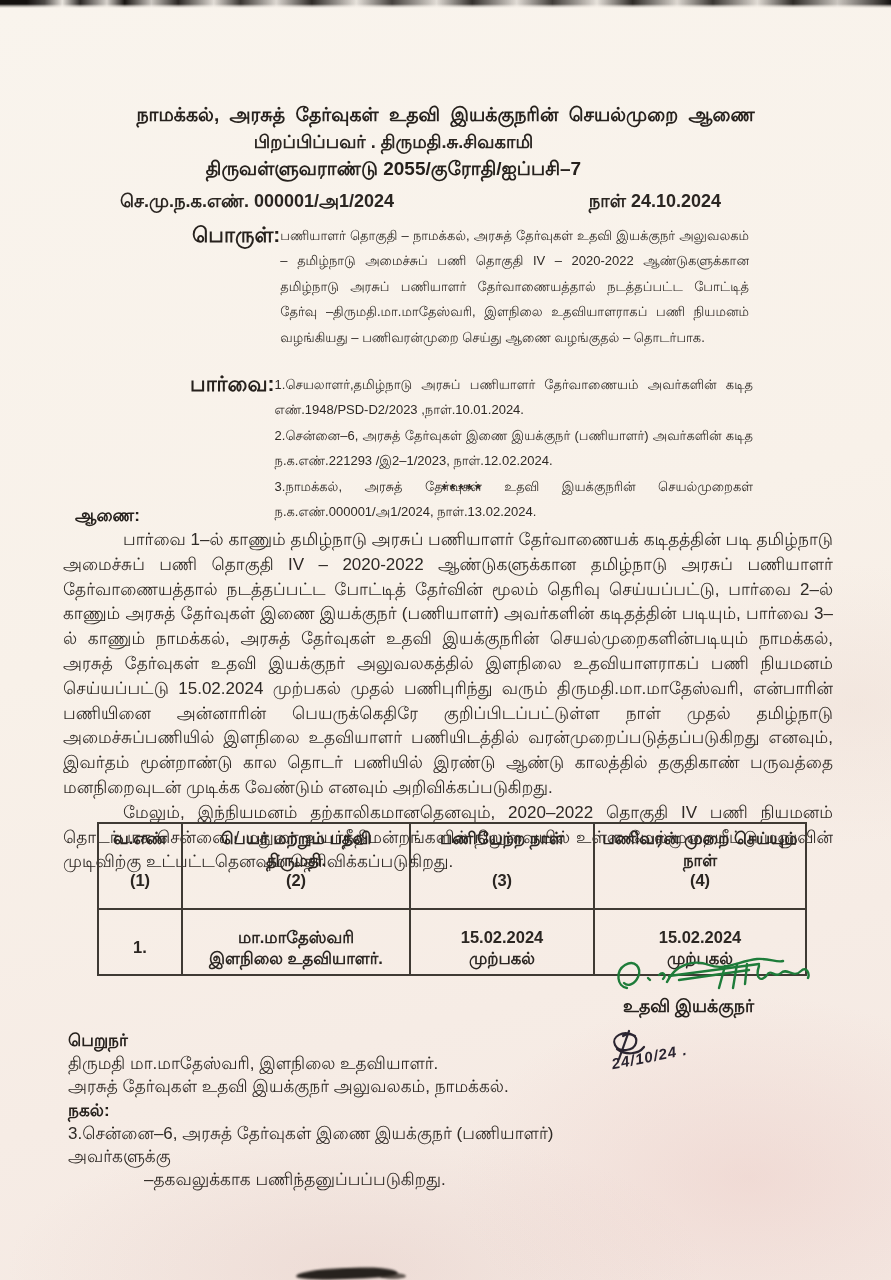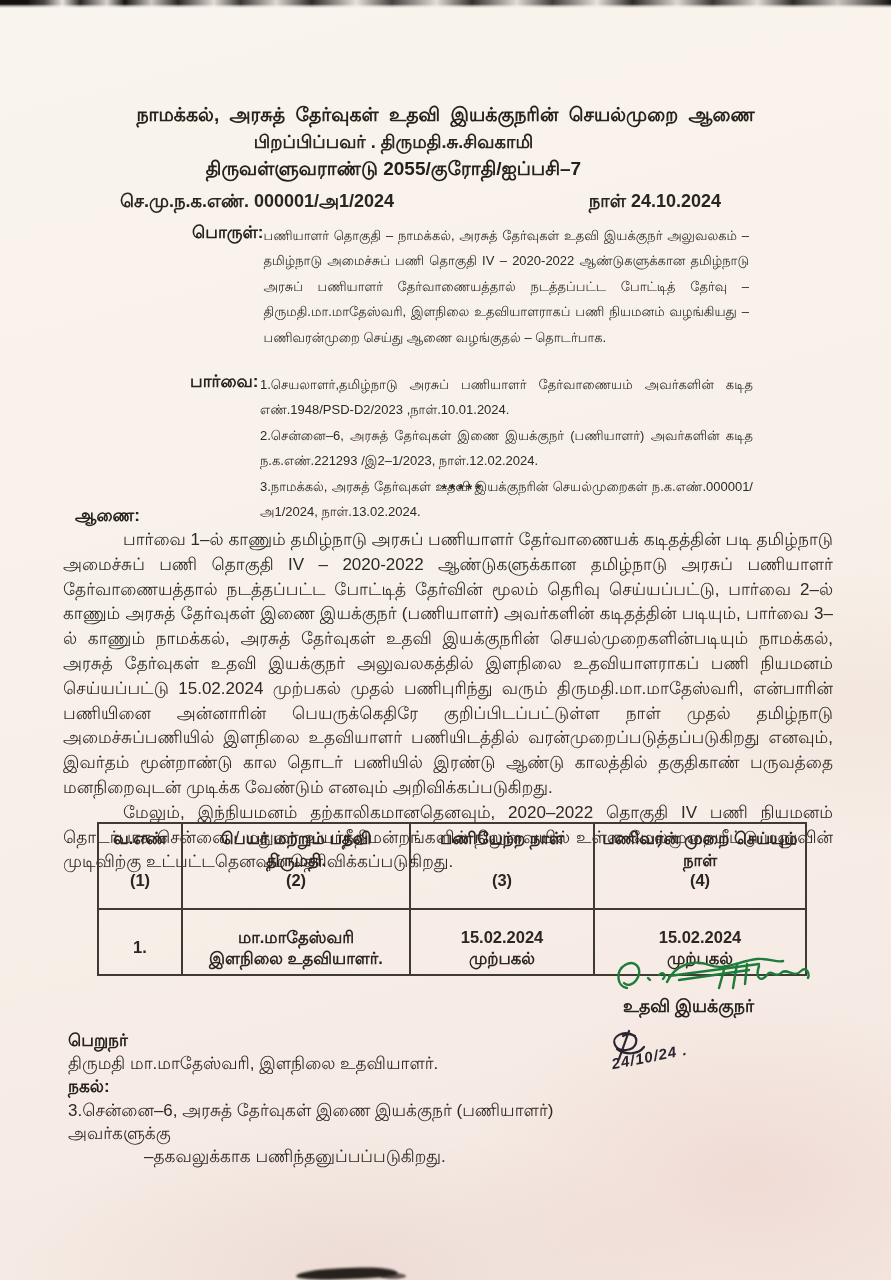--- a/index.html
+++ b/index.html
@@ -43,21 +43,21 @@
   
   .header { position:absolute; top:104px; left:0; width:100%; text-align:center; }
   .h-line1 { font-size:19px; font-weight:700; word-spacing:5px; color:#26211d; }
   .h-line2 { font-size:18px; font-weight:600; margin-top:4px; transform:translateX(-52px); color:#2a2521; }
   .h-line3 { font-size:19px; font-weight:700; margin-top:3px; transform:translateX(-52px); color:#26211d; }
   .h-line4 { display:flex; justify-content:space-between; padding:0 170px 0 120px; margin-top:9px; font-size:18px; font-weight:600; color:#2a2521; }
 
   
   .subject { position:absolute; top:223px; left:192px; width:557px; display:flex; }
   .reference { position:absolute; top:372px; left:190px; width:563px; display:flex; }
-  .block-label { flex:0 0 70px; font-weight:700; font-size:17px; color:#26211d; }
+  .block-label { flex:0 0 70px; font-weight:700; font-size:21px; color:#26211d; }
   .block-body { flex:1; font-size:13px; line-height:25.4px; text-align:justify; }
   .stars { position:absolute; top:481px; left:0; width:100%; text-align:center; font-weight:700; font-size:14px; letter-spacing:3px; padding-left:34px; }
 
   .order-label { position:absolute; top:506px; left:75px; font-weight:700; font-size:17px; color:#26211d; }
   .order-body { position:absolute; top:528px; left:63px; width:770px; font-size:17px; line-height:24.8px; text-align:justify; }
   .order-body p { text-indent:60px; margin:0; }
 
   
   .doc-table { position:absolute; top:822px; left:97px; border-collapse:collapse; table-layout:fixed; width:708px; }
   .doc-table th, .doc-table td { border:2px solid #3f3a34; font-size:16.5px; text-align:center; vertical-align:middle; padding:2px 4px; color:#2b2622; }
@@ -192,20 +192,21 @@
           <path d="M26,5 L16,33"></path>
         </g>
       </svg>
       <span class="sig-date">24/10/24 .</span>
     </div>
   </div>
 
   <div class="footer">
     <div class="f-bold">பெறுநர்</div>
     <div>திருமதி மா.மாதேஸ்வரி, இளநிலை உதவியாளர்.</div>
+    <div>அரசுத் தேர்வுகள் உதவி இயக்குநர் அலுவலகம், நாமக்கல்.</div>
     <div class="f-bold">நகல்:</div>
     <div>3.சென்னை–6, அரசுத் தேர்வுகள் இணை இயக்குநர் (பணியாளர்) அவர்களுக்கு</div>
     <div class="copy-indent">–தகவலுக்காக பணிந்தனுப்பப்படுகிறது.</div>
   </div>
 
   <div class="scan-bottom"></div>
   <div class="scan-bottom2"></div>
 
 </div>
 

